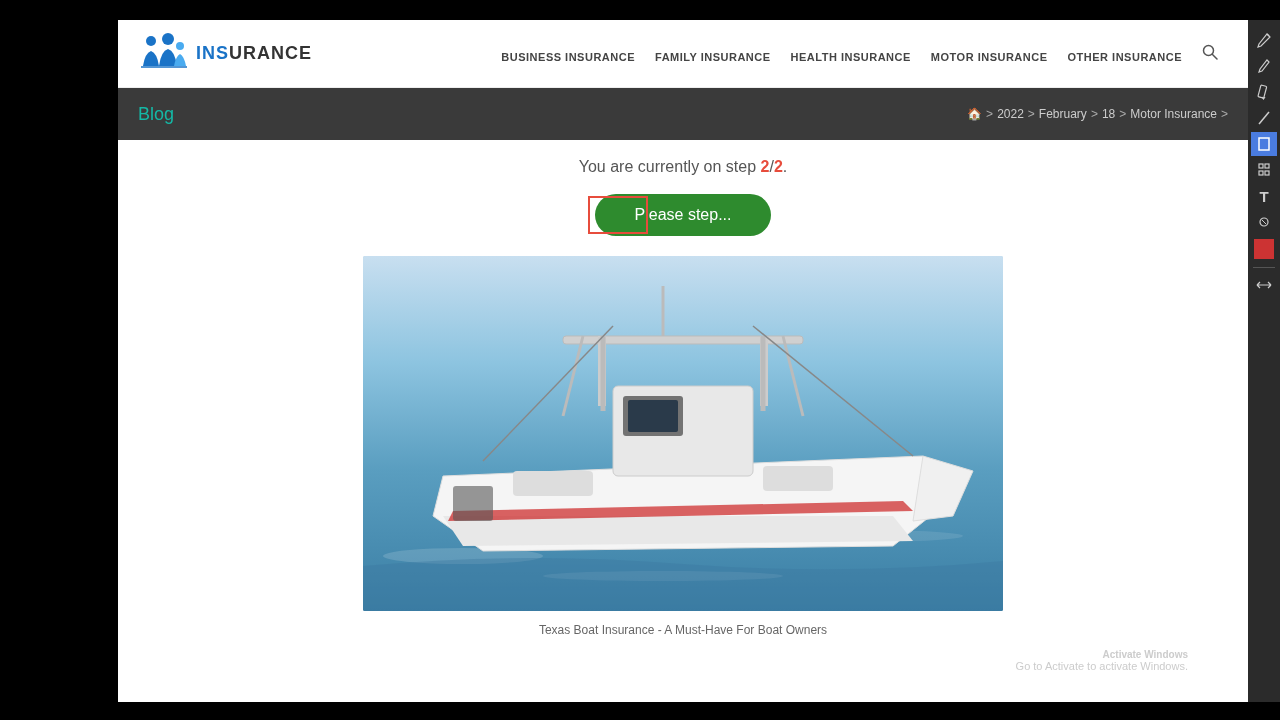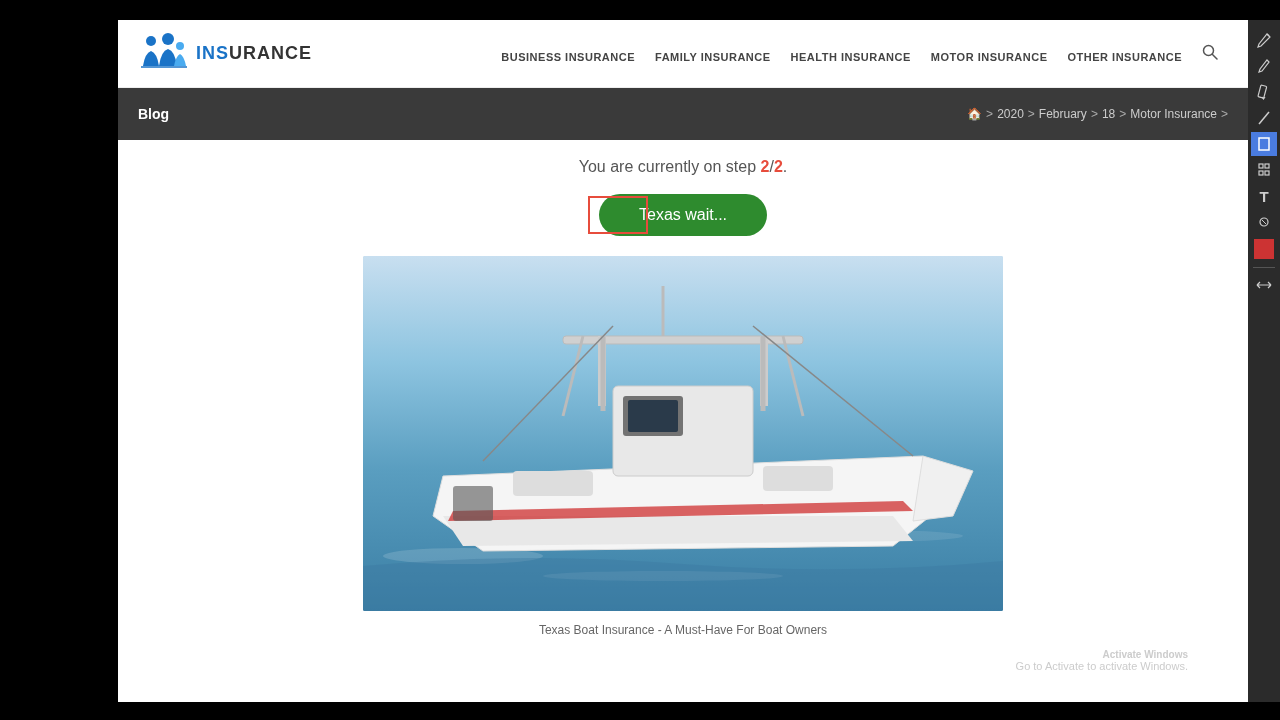--- a/index.html
+++ b/index.html
@@ -119,23 +119,23 @@
     
     .breadcrumb-bar {
       background: #3a3a3a;
       height: 52px;
       display: flex;
       align-items: center;
       padding: 0 20px;
       justify-content: space-between;
     }
     .breadcrumb-title {
-      color: #ffffff;
-      font-size: 14px;
-      font-weight: 700;
+      color: #14b8a6;
+      font-size: 18px;
+      font-weight: 400;
     }
     .breadcrumb-path {
       color: #ccc;
       font-size: 12px;
       display: flex;
       align-items: center;
       gap: 4px;
     }
     .breadcrumb-sep {
       color: #aaa;
@@ -317,38 +317,38 @@
           </svg>
       </span>
     </nav>
   </header>
 
   <div class="breadcrumb-bar">
     <div class="breadcrumb-title">Blog</div>
     <div class="breadcrumb-path">
       <span>🏠</span>
       <span class="breadcrumb-sep">&gt;</span>
-      <span>2020</span>
+      <span>2022</span>
       <span class="breadcrumb-sep">&gt;</span>
       <span>February</span>
       <span class="breadcrumb-sep">&gt;</span>
       <span>18</span>
       <span class="breadcrumb-sep">&gt;</span>
       <span>Motor Insurance</span>
       <span class="breadcrumb-sep">&gt;</span>
     </div>
   </div>
 
   <div class="step-area">
     <span>You are currently on step </span><span class="step-current">2</span><span>/</span><span class="step-total">2</span><span>.</span>
   </div>
 
   <div class="button-area">
     <div class="red-outline-box"></div>
-    <button class="please-wait-btn">Texas wait...</button>
+    <button class="please-wait-btn">Please step...</button>
   </div>
 
   <div class="boat-image-container">
     <div class="boat-image">
 
       <svg viewBox="0 0 640 355" xmlns="http://www.w3.org/2000/svg" style="position:absolute;top:0;left:0;width:100%;height:100%;">
 
         <defs>
           <linearGradient id="waterGrad" x1="0" y1="0" x2="0" y2="1">
             <stop offset="0%" stop-color="#c8dff0"></stop>

